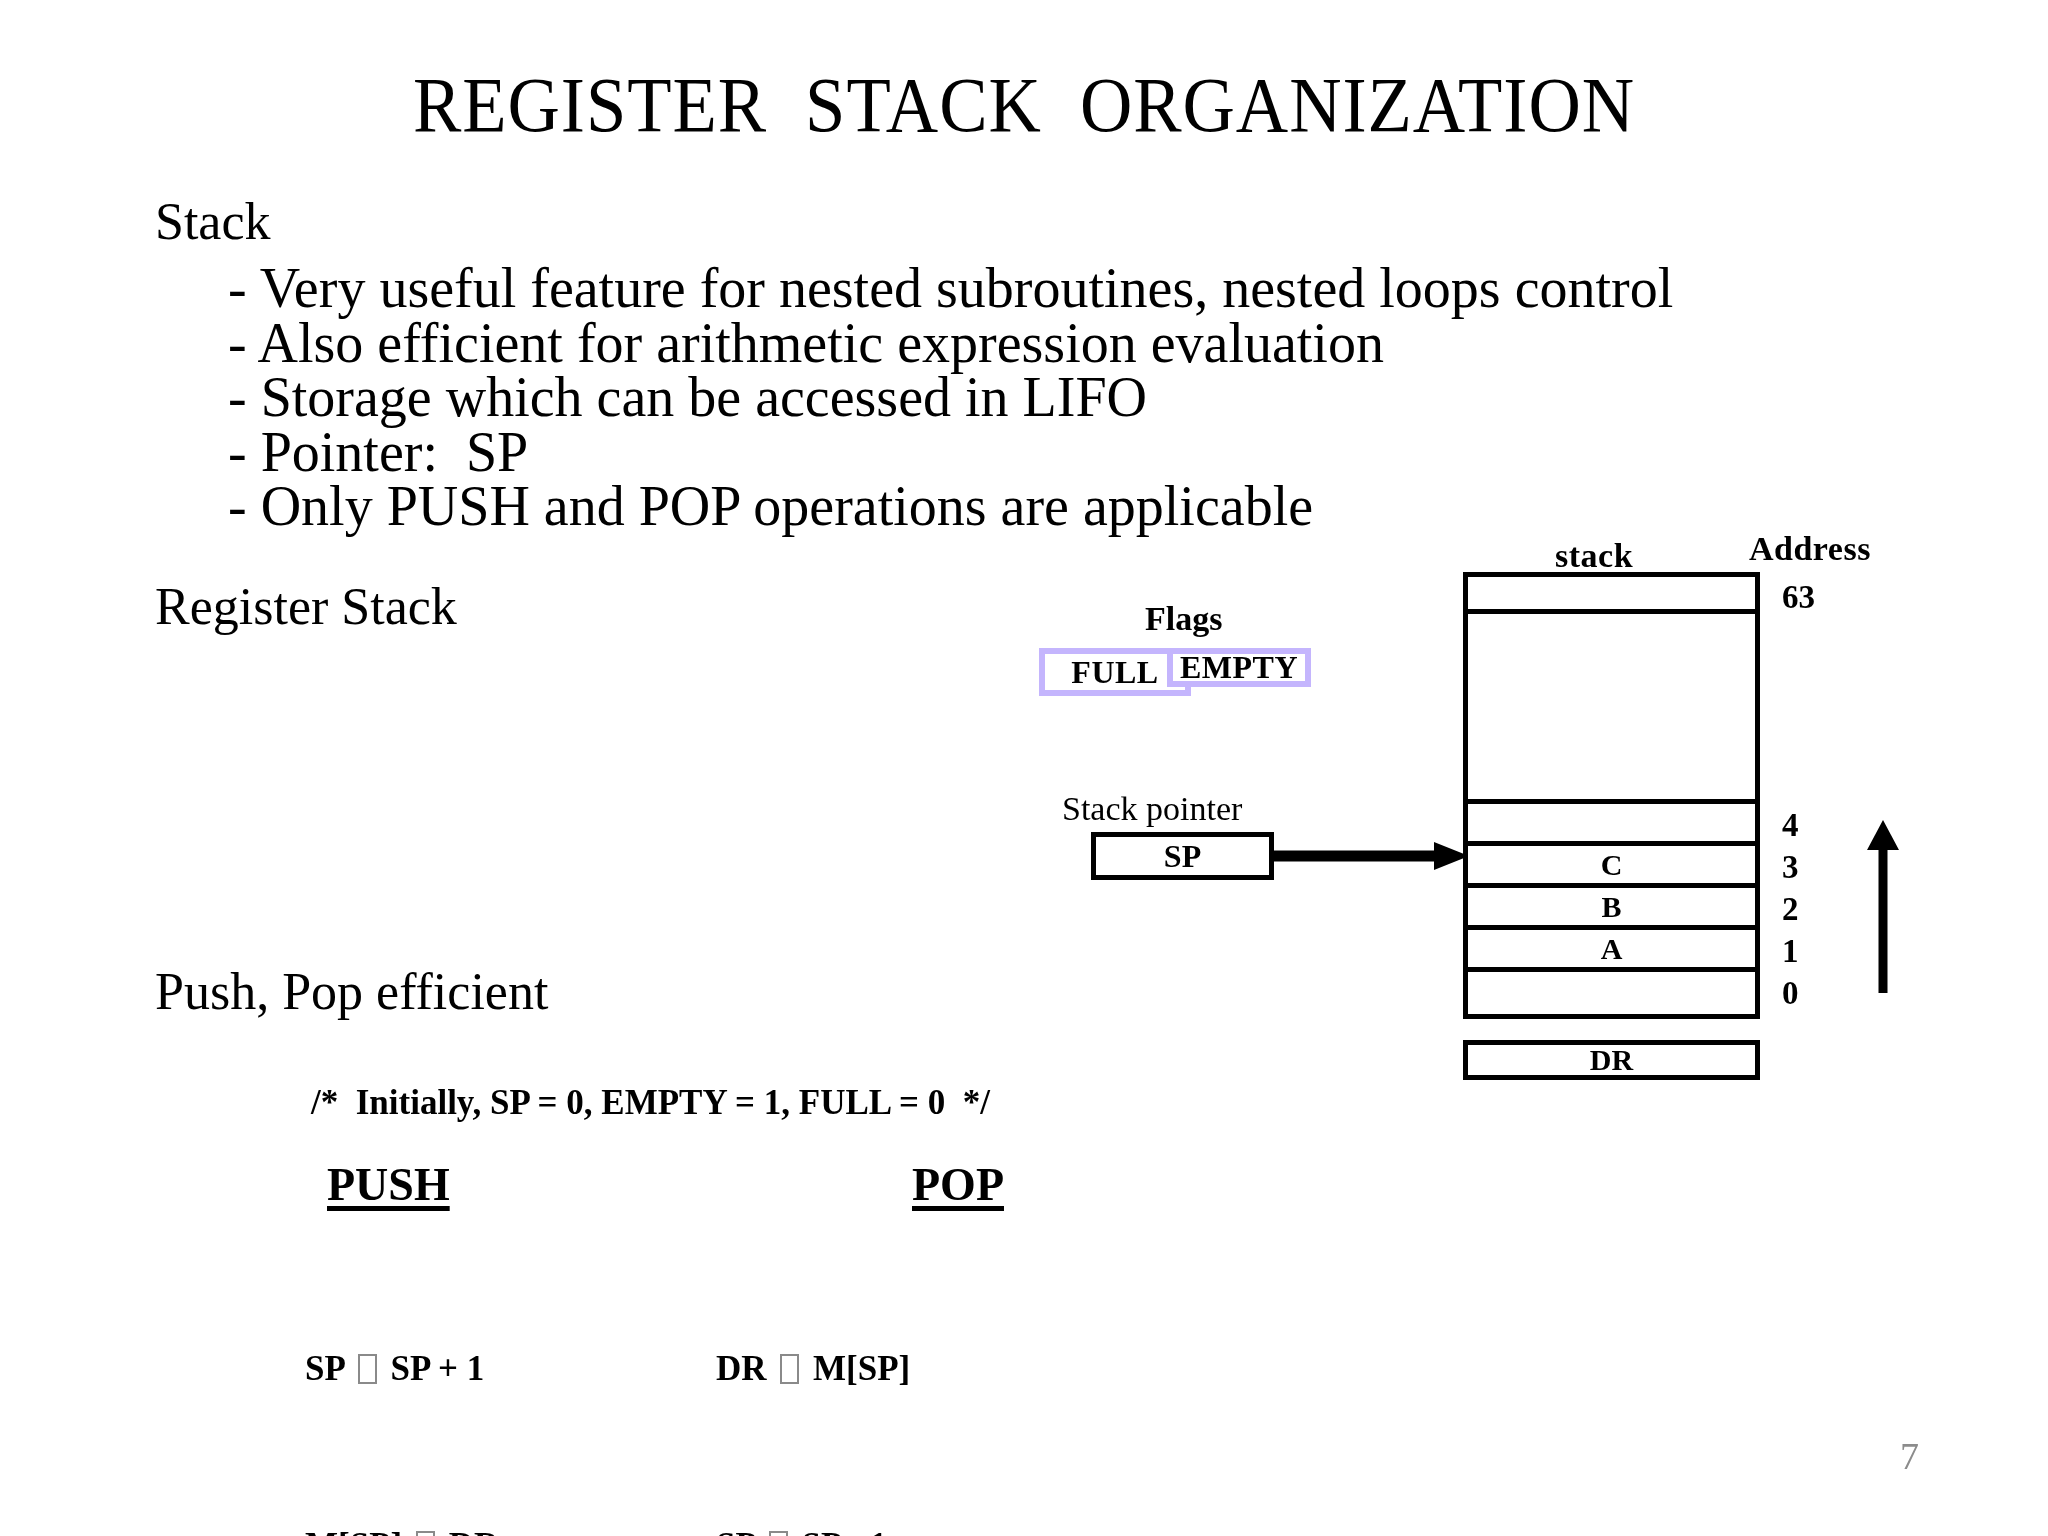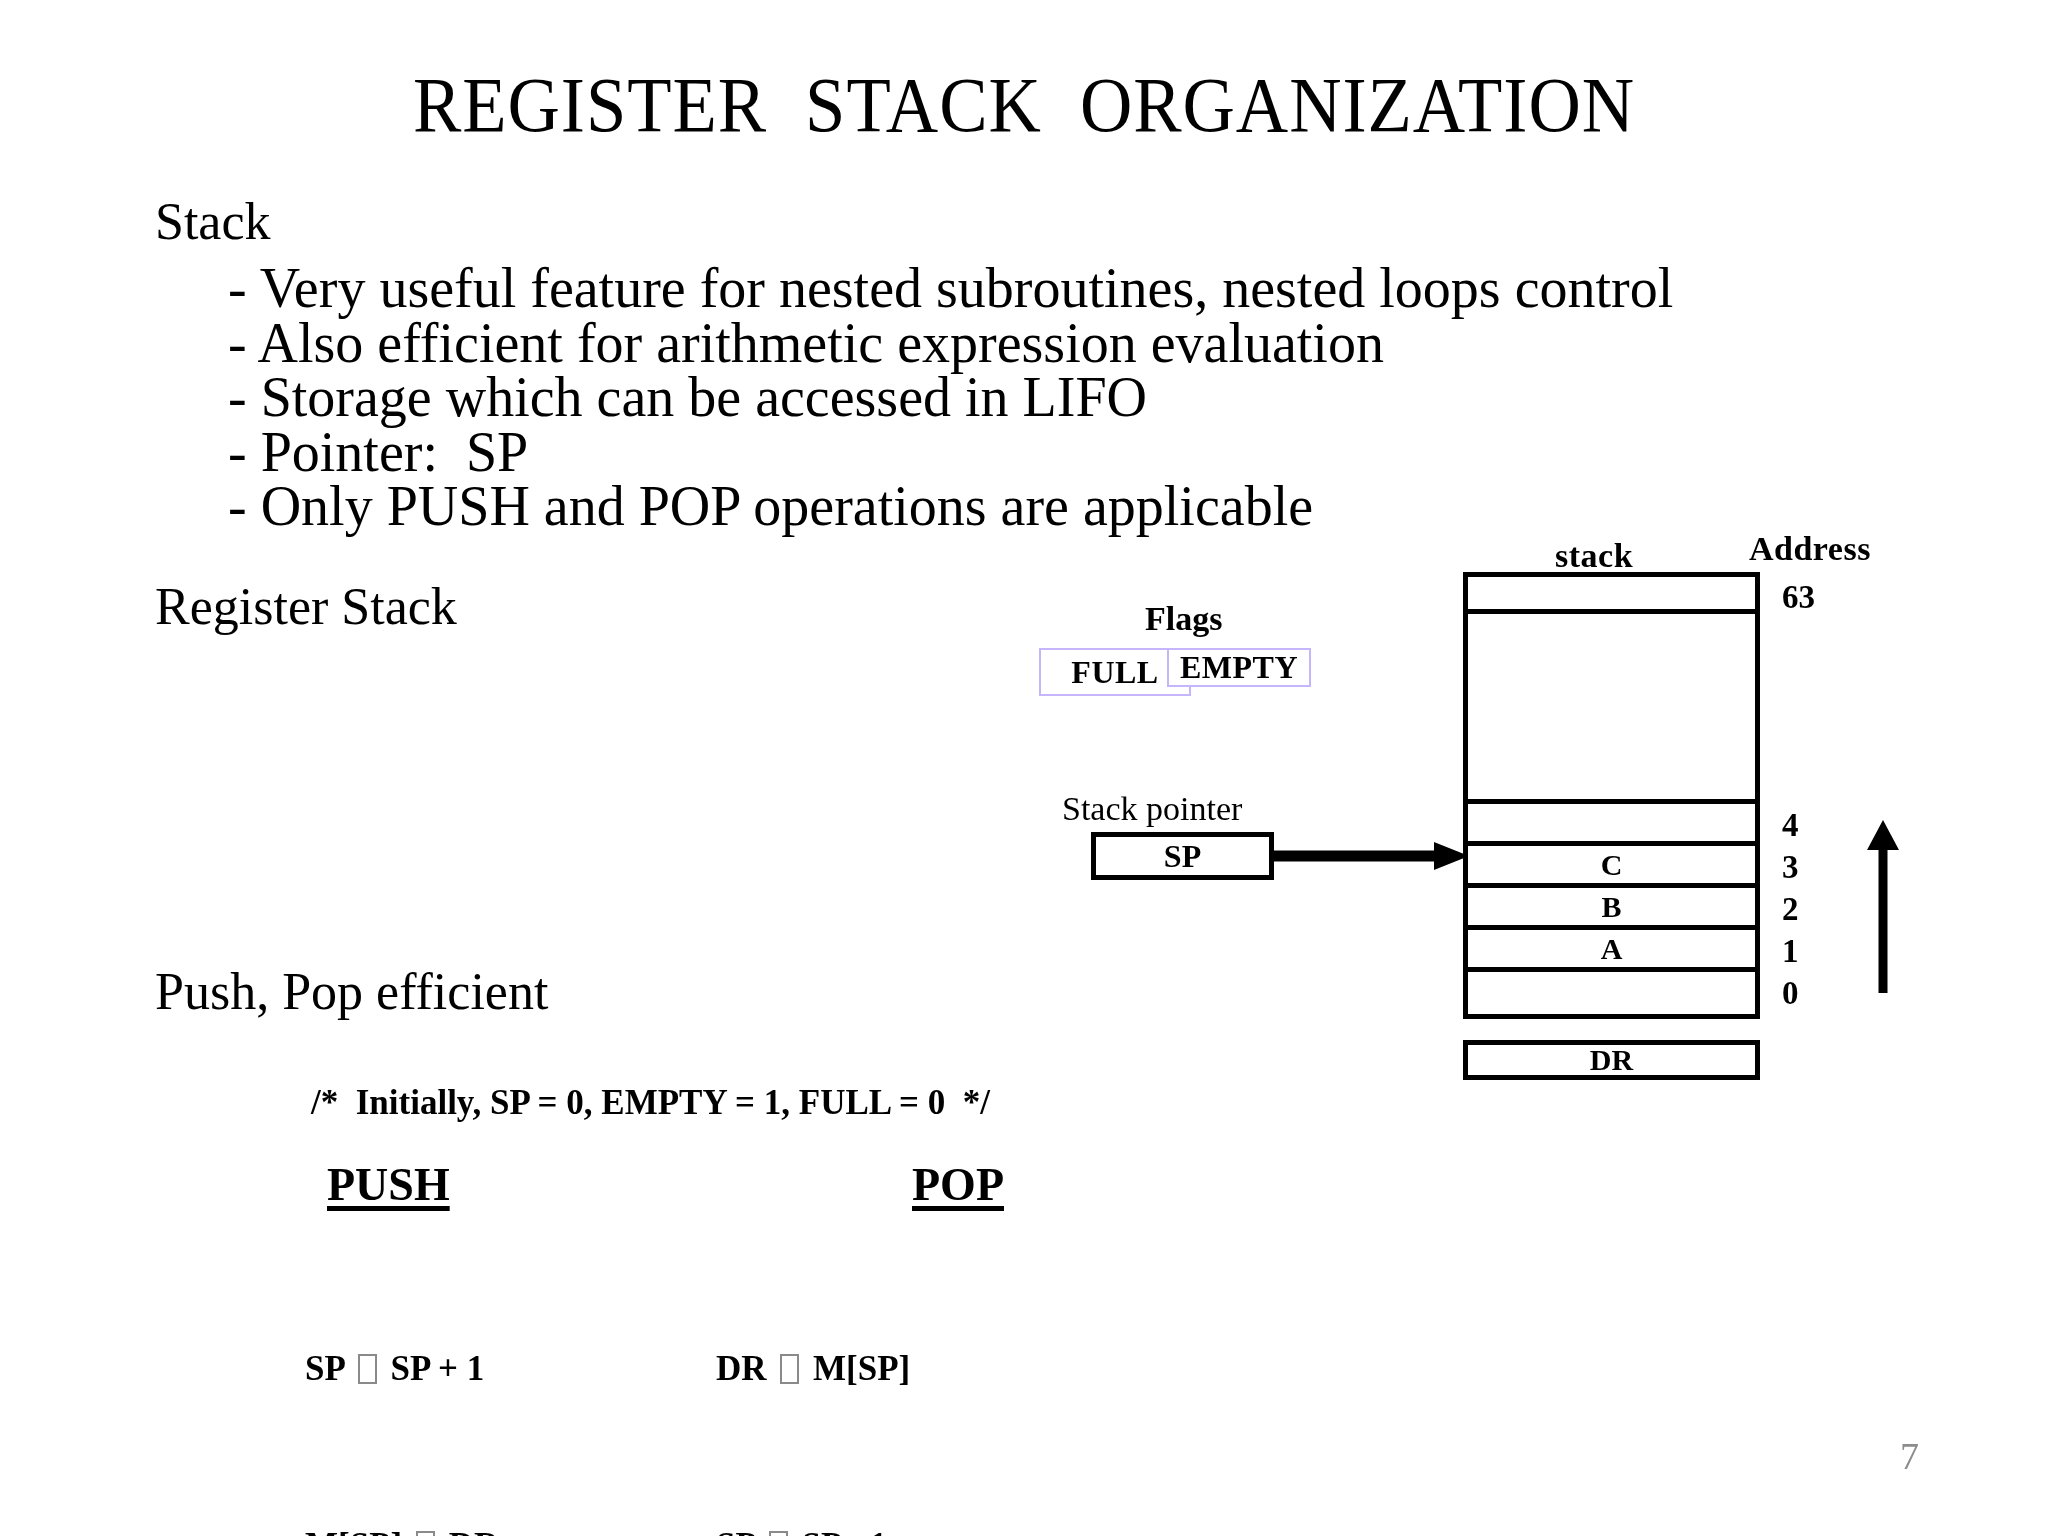--- a/index.html
+++ b/index.html
@@ -153,21 +153,21 @@
   .lbl-flags {
     position: absolute;
     left: 1145px;
     top: 600px;
     font-size: 34px;
     font-weight: bold;
   }
   .flag-box {
     position: absolute;
     box-sizing: border-box;
-    border: 2px solid #c4b5fd;
+    border: 6px solid #c4b5fd;
     background: #fff;
     display: flex;
     align-items: center;
     justify-content: center;
     font-size: 32px;
     font-weight: bold;
     letter-spacing: 0.5px;
   }
   .flag-full  { left: 1039px; top: 648px; width: 152px; height: 48px; }
   .flag-empty { left: 1167px; top: 648px; width: 144px; height: 39px; }

